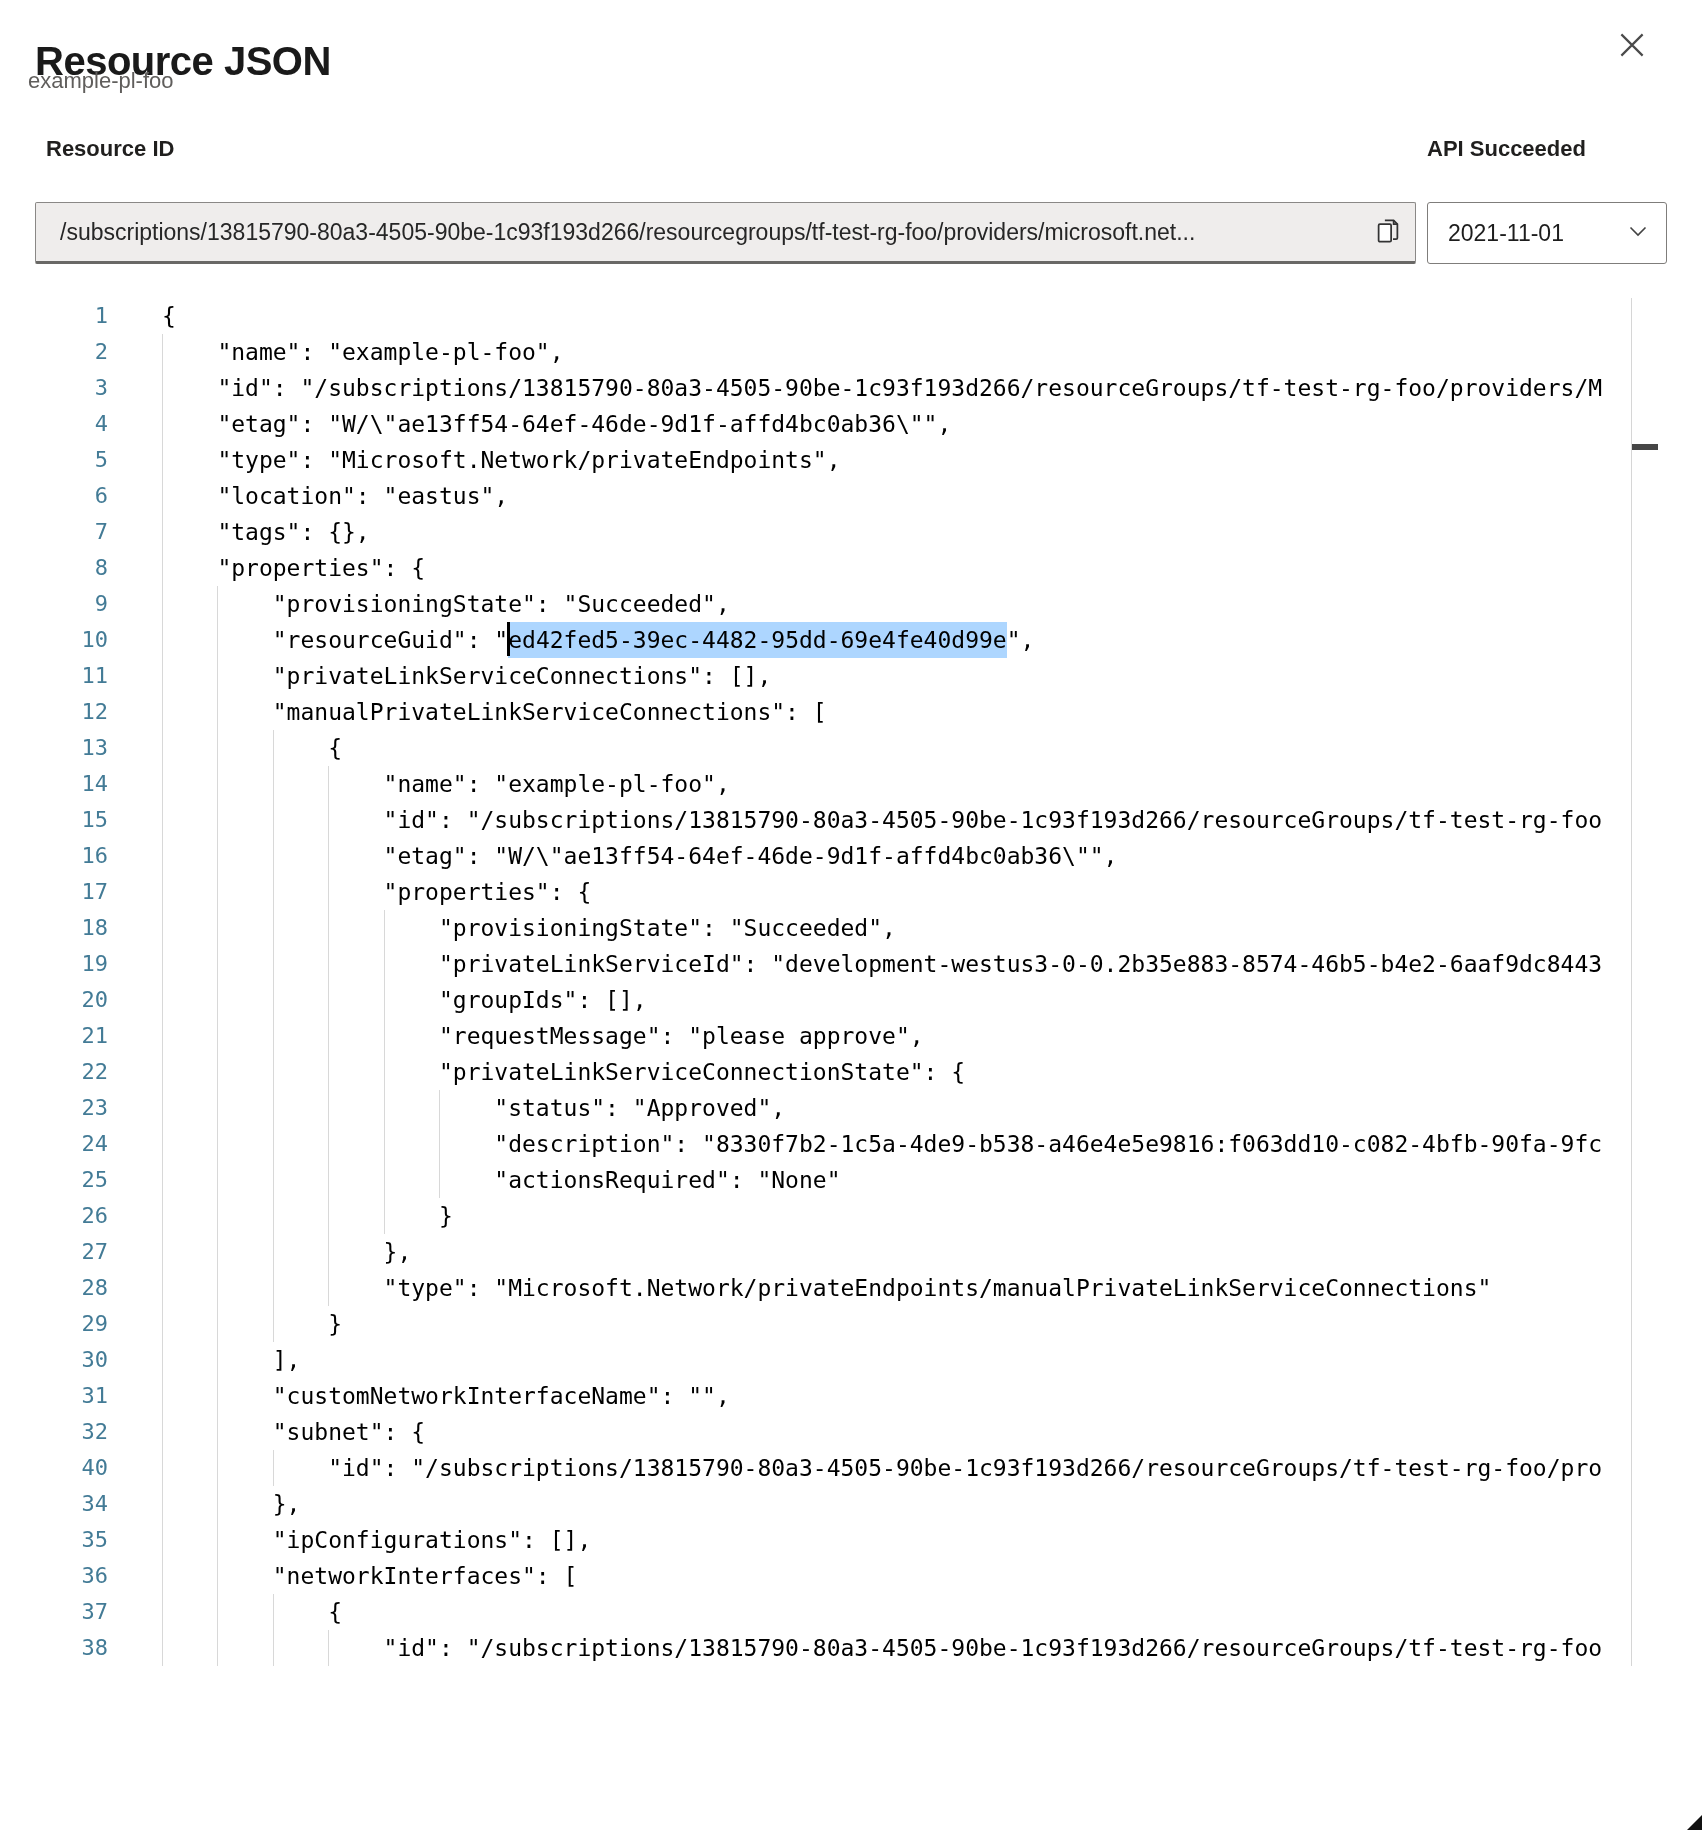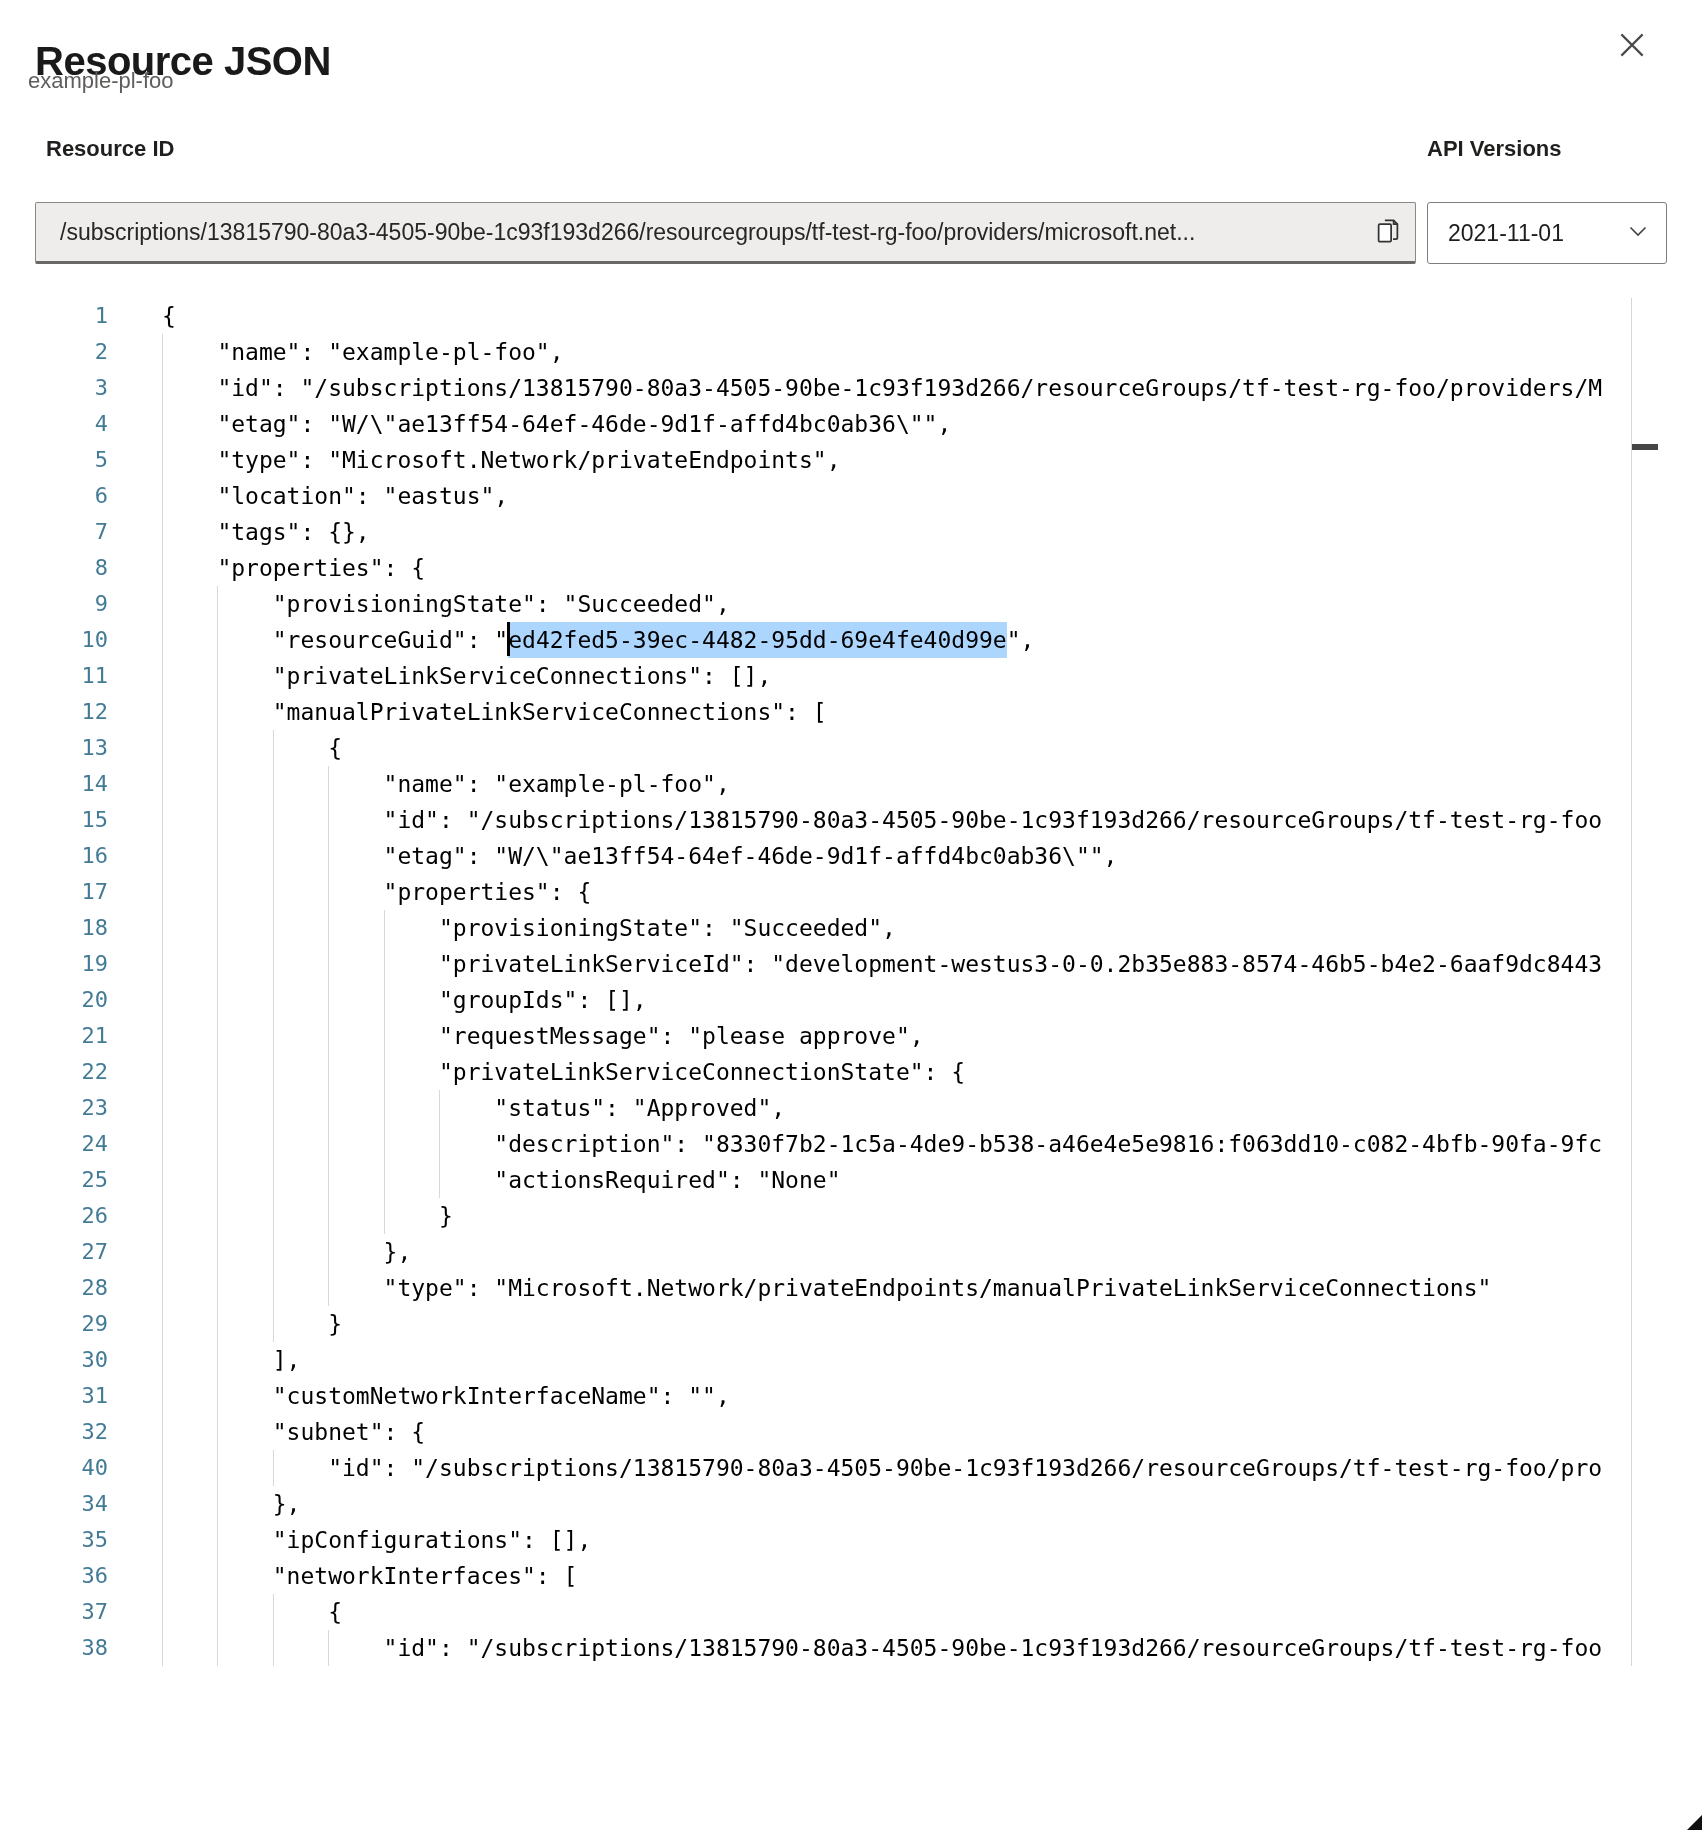--- a/index.html
+++ b/index.html
@@ -71,21 +71,21 @@
 
   <button class="close-btn">
     <span>
       <svg width="34" height="34" viewBox="0 0 24 24">
         <path d="M4.5 4.5L19.5 19.5M19.5 4.5L4.5 19.5" stroke="#4a4a4a" stroke-width="1.5" fill="none"></path>
       </svg>
     </span>
   </button>
 
   <div class="field-label lbl-resource">Resource ID</div>
-  <div class="field-label lbl-api">API Versions</div>
+  <div class="field-label lbl-api">API Succeeded</div>
 
   <div class="input-box">
     <span class="input-value">/subscriptions/13815790-80a3-4505-90be-1c93f193d266/resourcegroups/tf-test-rg-foo/providers/microsoft.net...</span>
     <button class="copy-btn">
       <span>
         <svg width="30" height="30" viewBox="0 0 24 24">
           <path d="M9.5 3.5h7l3 3v11a1 1 0 0 1-1 1h-2.5" fill="none" stroke="#333" stroke-width="1.4"></path>
           <path d="M16.5 3.5v3h3" fill="none" stroke="#333" stroke-width="1.4"></path>
           <rect x="4.5" y="6.5" width="10" height="14" rx="1" fill="#fff" stroke="#333" stroke-width="1.4"></rect>
         </svg>

